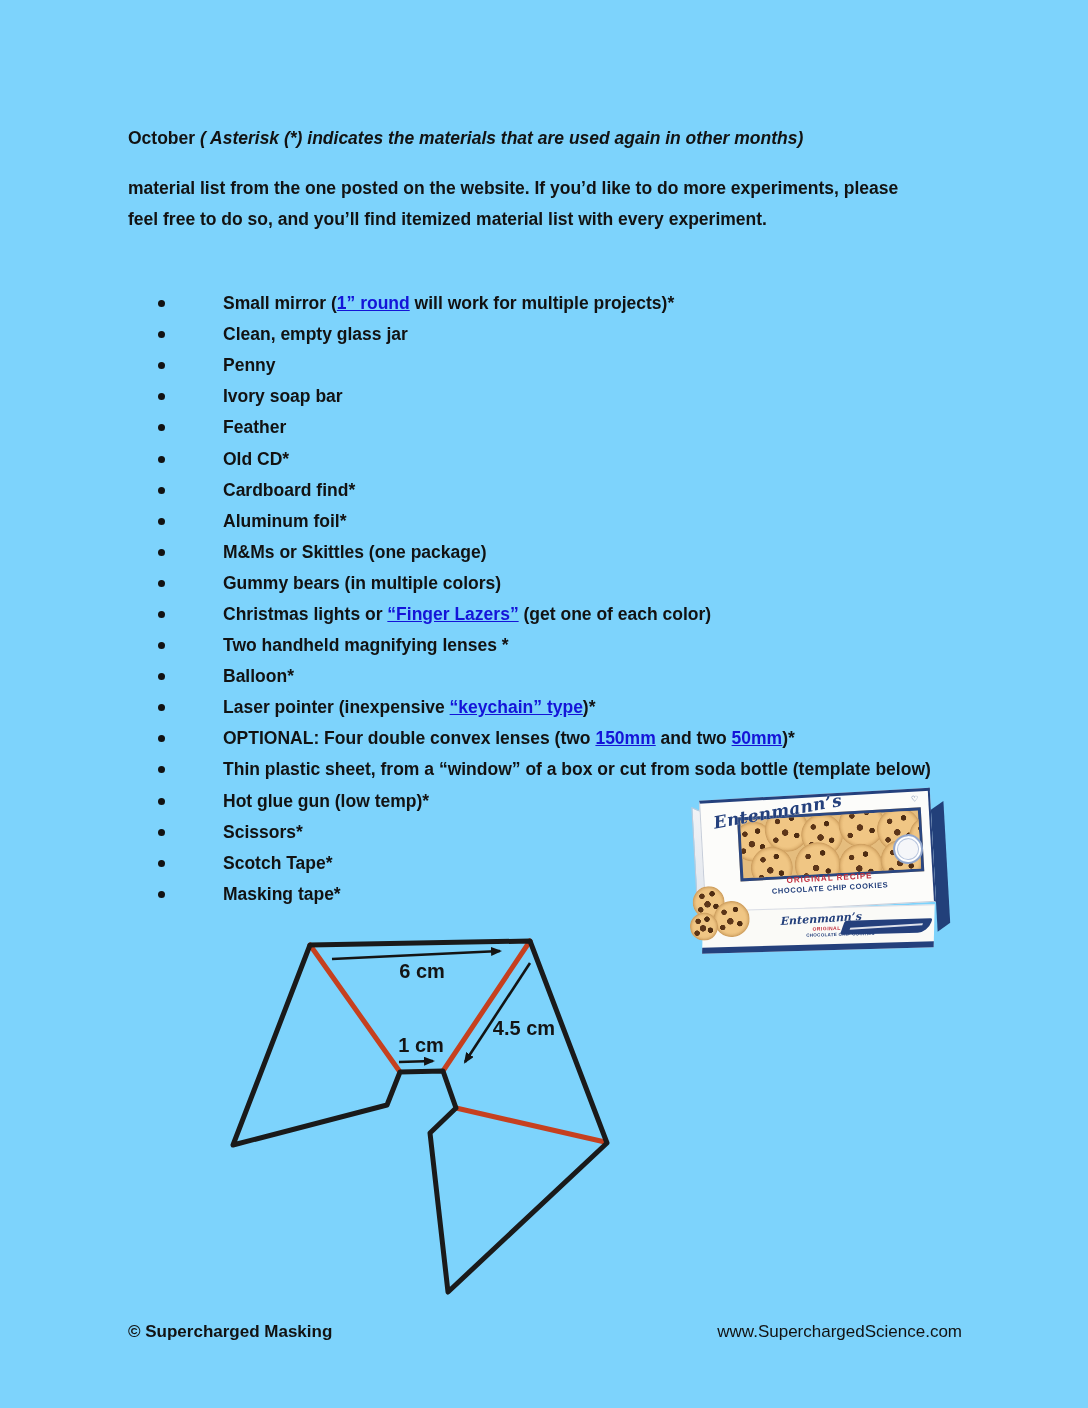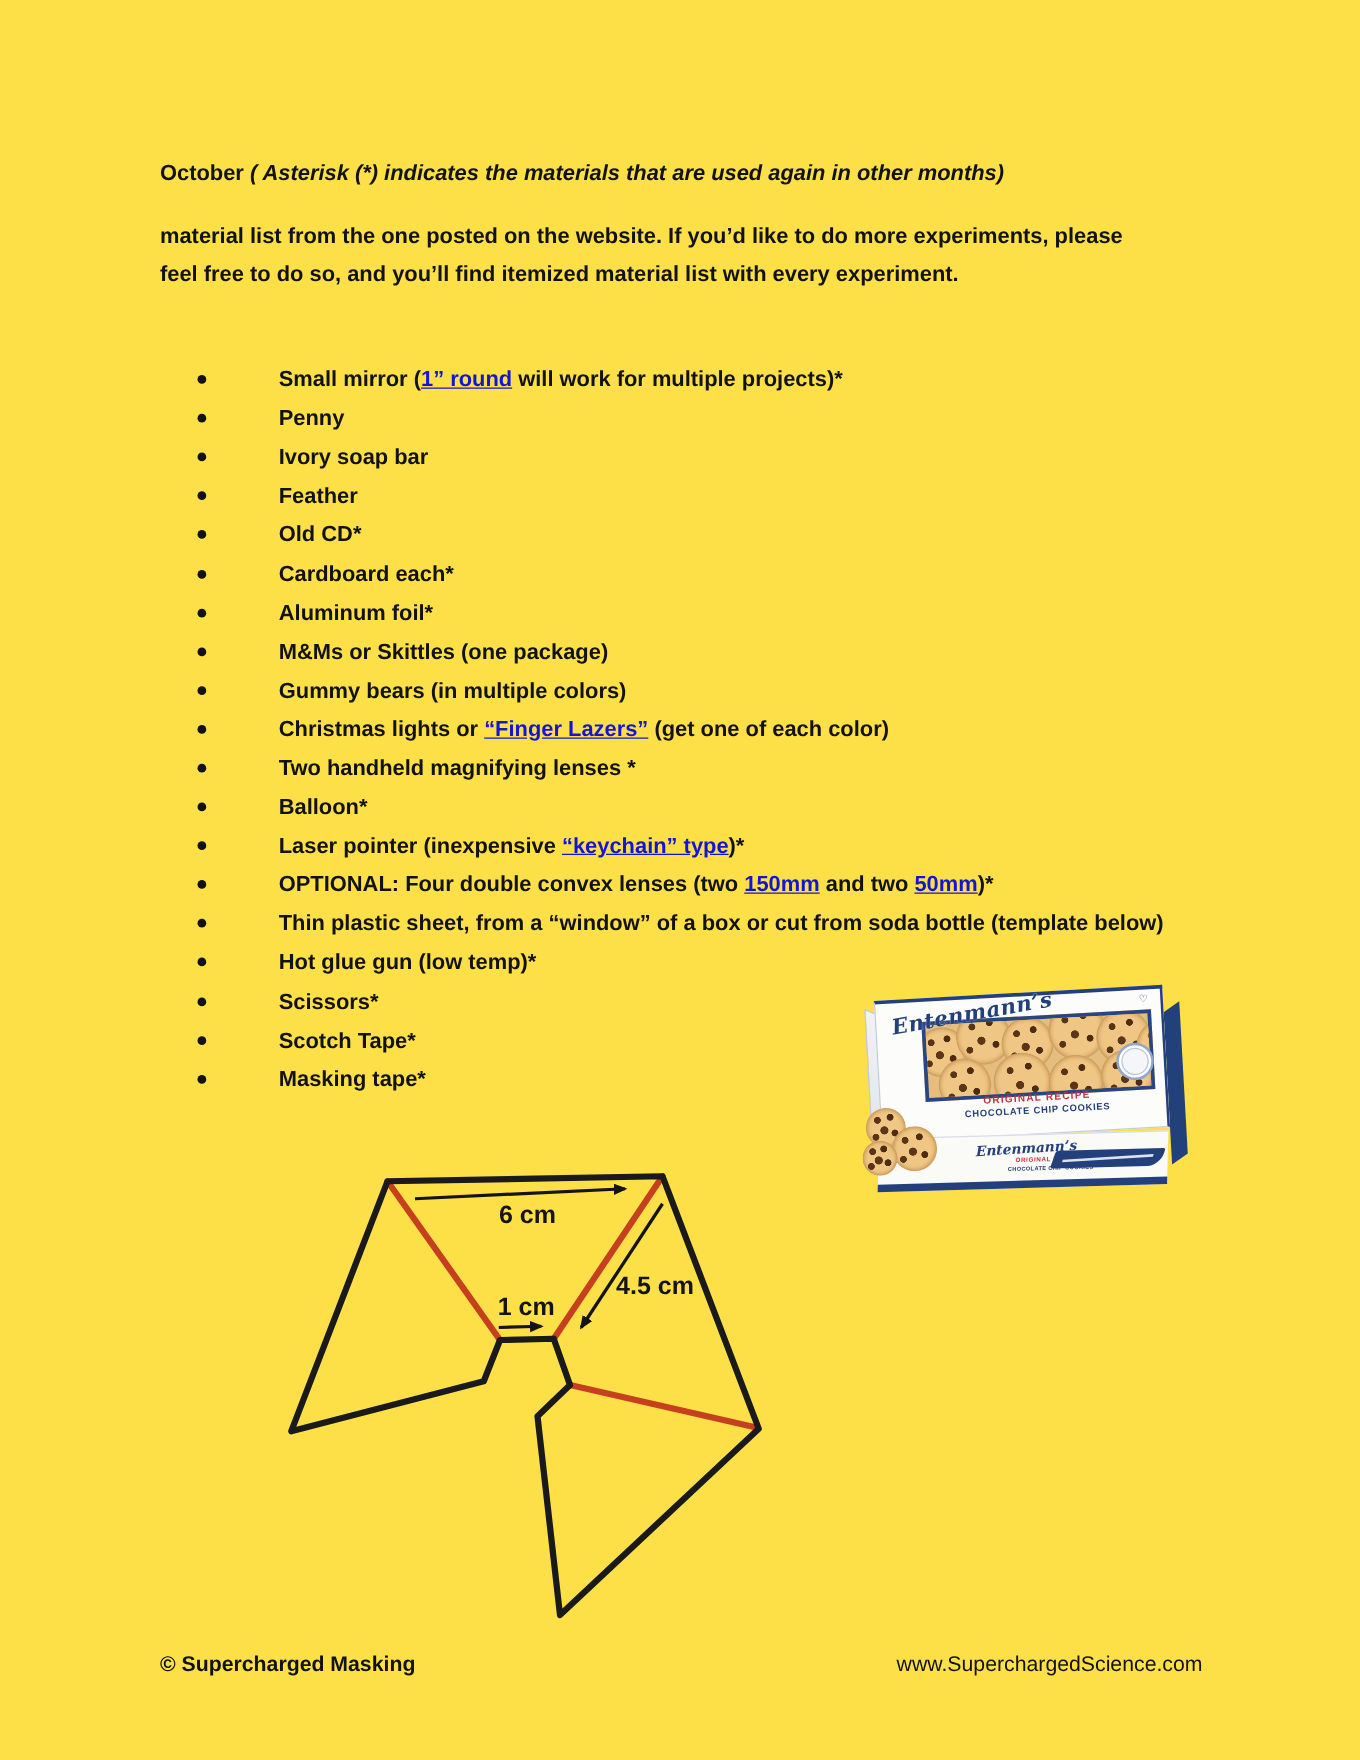--- a/index.html
+++ b/index.html
@@ -1,17 +1,17 @@
 <!DOCTYPE html>
 <html><head>
 <meta charset="utf-8">
 <style>
   html,body{margin:0;padding:0;background:#ffffff;}
   .page{
-    position:relative;width:1088px;height:1408px;background:#fde047;
+    position:relative;width:1088px;height:1408px;background:#7dd3fc;
     font-family:"Liberation Sans",sans-serif;color:#121212;overflow:hidden;
   }
   
   .heading{position:absolute;left:128px;top:127px;width:850px;font-size:17.5px;line-height:23px;font-weight:700;white-space:nowrap;}
   .heading .note{font-style:italic;}
   
   .intro{position:absolute;left:128px;top:173px;width:860px;font-size:17.5px;line-height:31px;font-weight:600;}
   .intro div{white-space:nowrap;}
   
   .materials{position:absolute;left:158px;top:288px;margin:0;padding:0;list-style:none;}
@@ -69,37 +69,41 @@
     <div>feel free to do so, and you’ll find itemized material list with every experiment.</div>
   </div>
 
   <ul class="materials">
       <li class="mat-item">
         <span class="dot"></span>
         <span>Small mirror (<a class="lnk">1” round</a> will work for multiple projects)*</span>
       </li>
       <li class="mat-item">
         <span class="dot"></span>
+        <span>Clean, empty glass jar</span>
+      </li>
+      <li class="mat-item">
+        <span class="dot"></span>
         <span>Penny</span>
       </li>
       <li class="mat-item">
         <span class="dot"></span>
         <span>Ivory soap bar</span>
       </li>
       <li class="mat-item">
         <span class="dot"></span>
         <span>Feather</span>
       </li>
       <li class="mat-item">
         <span class="dot"></span>
         <span>Old CD*</span>
       </li>
       <li class="mat-item">
         <span class="dot"></span>
-        <span>Cardboard each*</span>
+        <span>Cardboard find*</span>
       </li>
       <li class="mat-item">
         <span class="dot"></span>
         <span>Aluminum foil*</span>
       </li>
       <li class="mat-item">
         <span class="dot"></span>
         <span>M&amp;Ms or Skittles (one package)</span>
       </li>
       <li class="mat-item">

